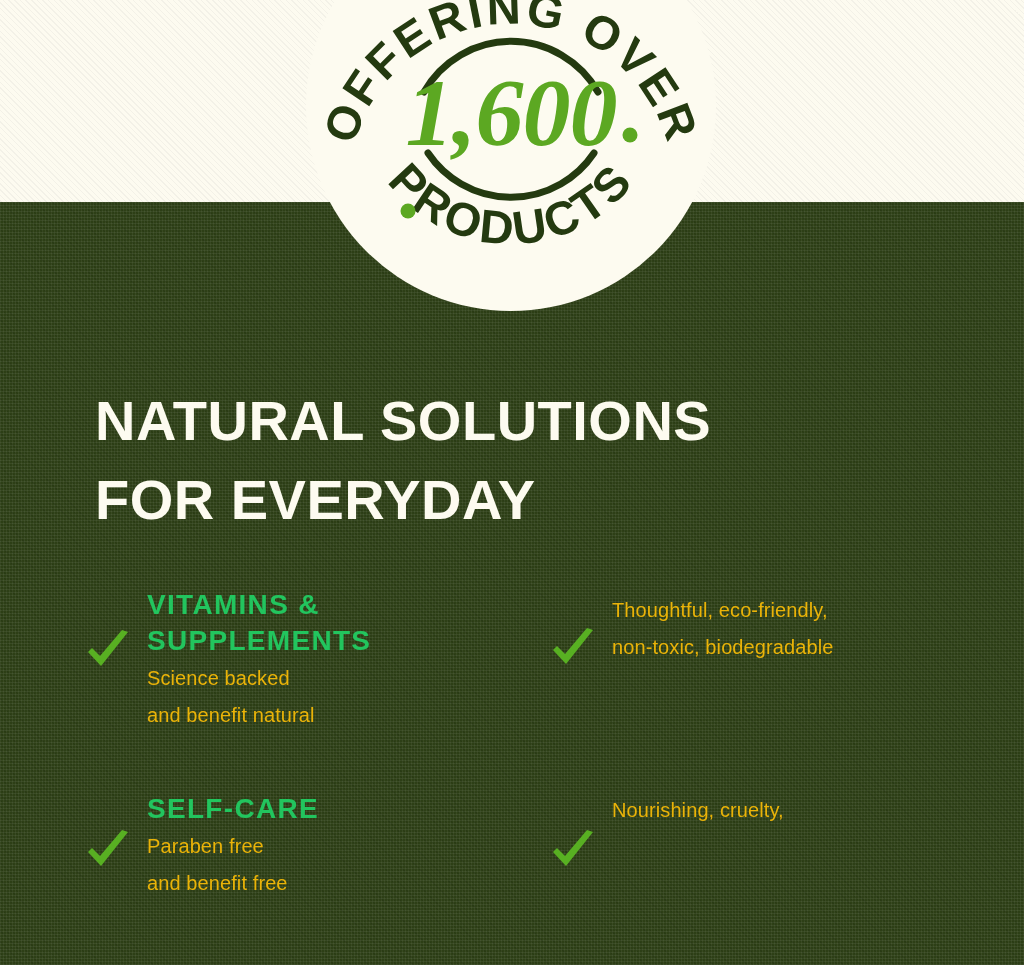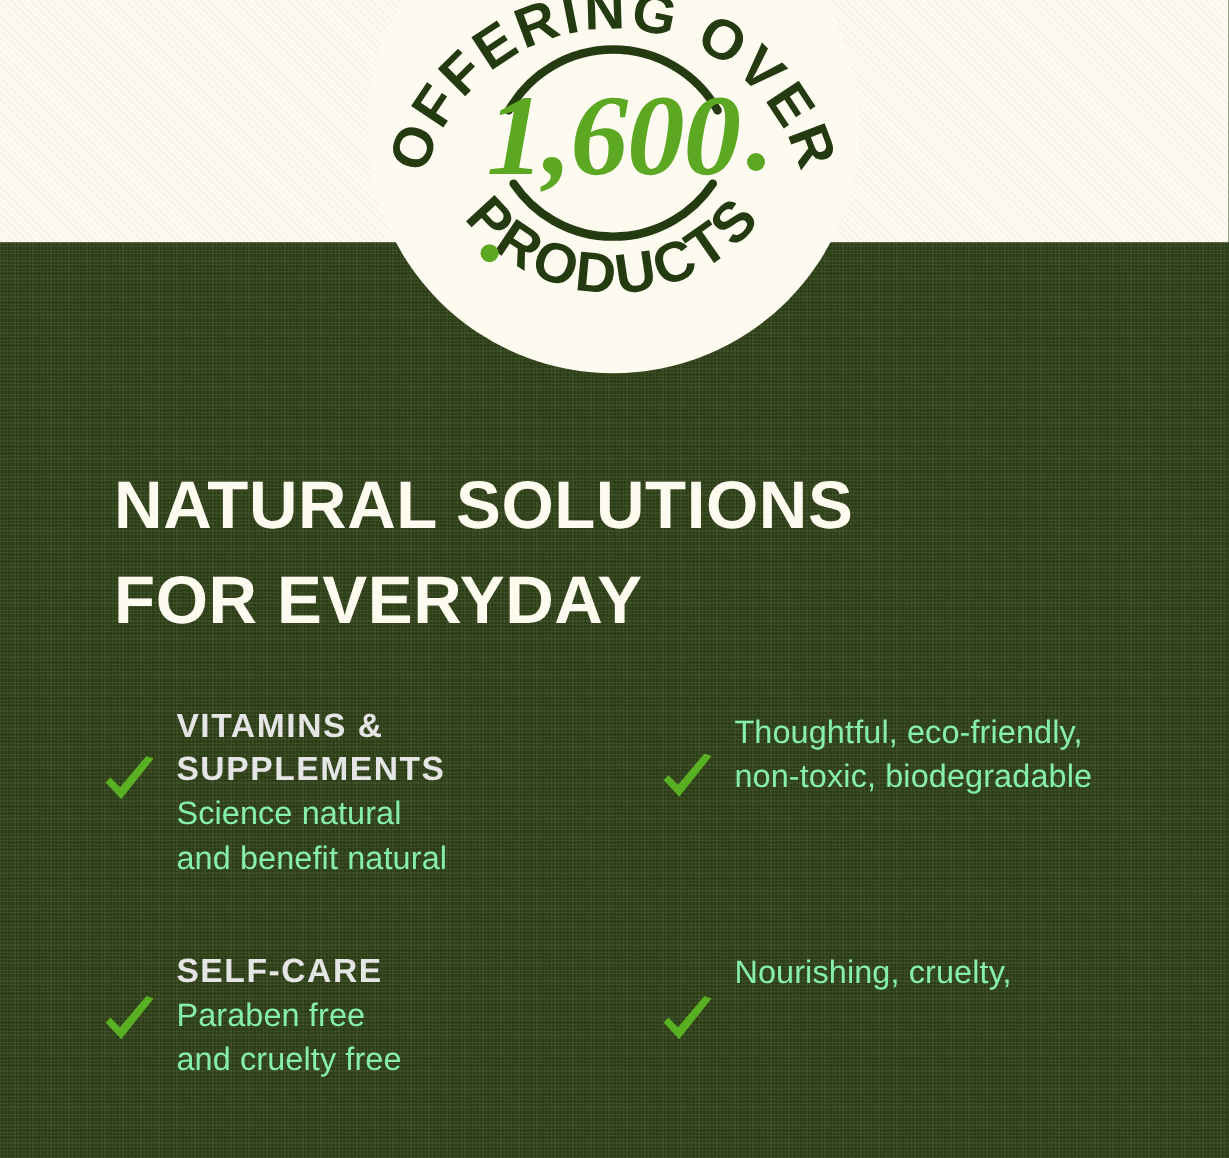--- a/index.html
+++ b/index.html
@@ -98,36 +98,36 @@
     display:flex;
     align-items:flex-start;
     justify-content:flex-start;
   }
   .check-wrap svg { display:block; }
 
   .feature-text { flex:1 1 auto; padding-top:2px; }
 
   .feature-title {
     display:block;
-    color:#e5e5e5;
+    color:#22c55e;
     font-family:"Liberation Sans", sans-serif;
     font-weight:700;
     font-size:28px;
     line-height:34px;
     letter-spacing:1.3px;
     text-transform:uppercase;
     margin-bottom:2px;
   }
 
   .feature-desc {
     display:block;
-    color:#86efac;
+    color:#eab308;
     font-family:"Liberation Sans", sans-serif;
     font-weight:400;
-    font-size:27px;
+    font-size:20px;
     line-height:37px;
     letter-spacing:0.1px;
   }
 
   
   .feature.f-vitamins   .check-wrap { padding-top:42px; }
   .feature.f-vitamins   .feature-text { padding-top:0px; }
   .feature.f-home       .check-wrap { padding-top:40px; }
   .feature.f-home       .feature-text { padding-top:4px; }
   .feature.f-selfcare   .check-wrap { padding-top:42px; }
@@ -182,21 +182,21 @@
 
     <div class="feature f-vitamins">
       <div class="check-wrap">
         <svg width="46" height="44" viewBox="0 0 46 44">
           <path d="M3 22 L16 36 L43 2 L37 0 L15 26 L7 18 Z" fill="#58B022"></path>
         </svg>
       </div>
       <div class="feature-text">
         <span class="feature-title">VITAMINS &amp;</span>
         <span class="feature-title">SUPPLEMENTS</span>
-        <span class="feature-desc">Science natural</span>
+        <span class="feature-desc">Science backed</span>
         <span class="feature-desc">and benefit natural</span>
       </div>
     </div>
 
     <div class="feature f-home">
       <div class="check-wrap">
         <svg width="46" height="44" viewBox="0 0 46 44">
           <path d="M3 22 L16 36 L43 2 L37 0 L15 26 L7 18 Z" fill="#58B022"></path>
         </svg>
       </div>
@@ -208,21 +208,21 @@
 
     <div class="feature f-selfcare">
       <div class="check-wrap">
         <svg width="46" height="44" viewBox="0 0 46 44">
           <path d="M3 22 L16 36 L43 2 L37 0 L15 26 L7 18 Z" fill="#58B022"></path>
         </svg>
       </div>
       <div class="feature-text">
         <span class="feature-title">SELF-CARE</span>
         <span class="feature-desc">Paraben free</span>
-        <span class="feature-desc">and cruelty free</span>
+        <span class="feature-desc">and benefit free</span>
       </div>
     </div>
 
     <div class="feature f-food">
       <div class="check-wrap">
         <svg width="46" height="44" viewBox="0 0 46 44">
           <path d="M3 22 L16 36 L43 2 L37 0 L15 26 L7 18 Z" fill="#58B022"></path>
         </svg>
       </div>
       <div class="feature-text">

